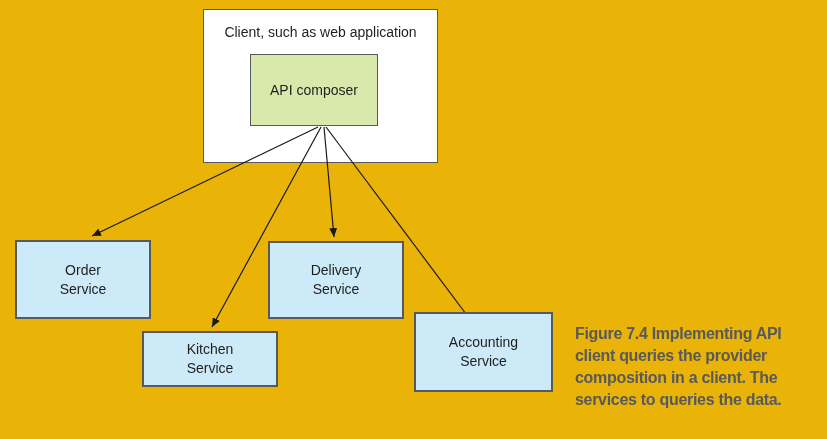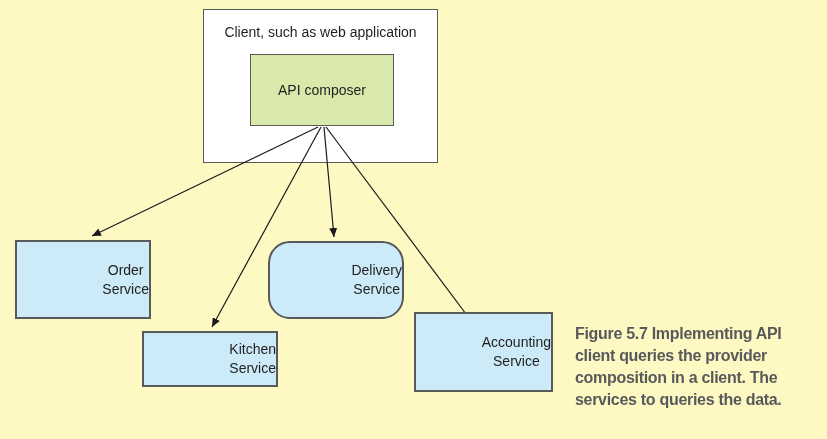--- a/index.html
+++ b/index.html
@@ -5,21 +5,21 @@
   html, body {
     margin: 0;
     padding: 0;
     background: #ffffff;
     font-family: "Liberation Sans", sans-serif;
   }
   .canvas {
     position: relative;
     width: 827px;
     height: 439px;
-    background: #fef9c3;
+    background: #eab308;
     overflow: hidden;
   }
   .box {
     position: absolute;
     box-sizing: border-box;
     display: flex;
     align-items: center;
     justify-content: center;
     text-align: center;
     color: #1f1f1f;
@@ -33,32 +33,31 @@
     background: #ffffff;
     align-items: flex-start;
   }
   .client-label {
     padding-top: 13px;
     font-size: 14px;
     color: #1f1f1f;
   }
   .composer-box {
     left: 250px; top: 54px;
-    width: 144px; height: 72px;
+    width: 128px; height: 72px;
     border: 1.5px solid #58595b;
     background: #d9e8ab;
   }
   .service-box {
     border: 2px solid #58595b;
     background: #cdeaf8;
     white-space: pre-line;
-    justify-content: flex-end;
   }
   .service-order      { left: 15px;  top: 240px; width: 136px; height: 79px; }
-  .service-delivery   { left: 268px; top: 241px; width: 136px; height: 78px; border-radius: 22px; }
+  .service-delivery   { left: 268px; top: 241px; width: 136px; height: 78px; }
   .service-kitchen    { left: 142px; top: 331px; width: 136px; height: 56px; }
   .service-accounting { left: 414px; top: 312px; width: 139px; height: 80px; }
   .arrow-layer {
     position: absolute;
     left: 0; top: 0;
     width: 827px; height: 439px;
     pointer-events: none;
   }
   .caption {
     position: absolute;
@@ -110,19 +109,19 @@
     <span>Kitchen
 Service</span>
   </div>
 
   <div class="box service-box service-accounting">
     <span>Accounting
 Service</span>
   </div>
 
   <div class="caption">
-    <div>Figure 5.7   Implementing API</div>
+    <div>Figure 7.4   Implementing API</div>
     <div>client queries the provider</div>
     <div>composition in a client. The</div>
     <div>services to queries the data.</div>
   </div>
 
 </div>
 
 </body></html>

